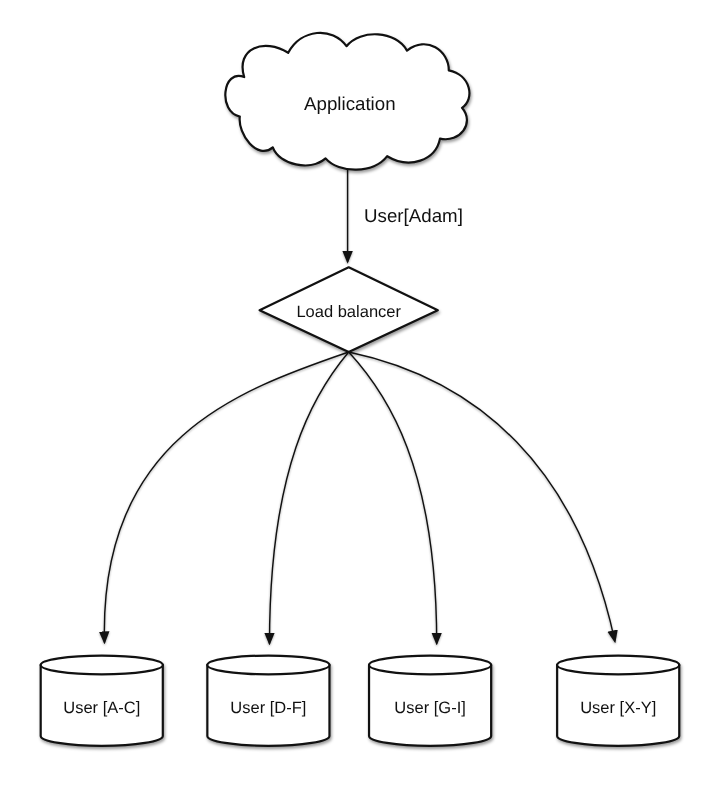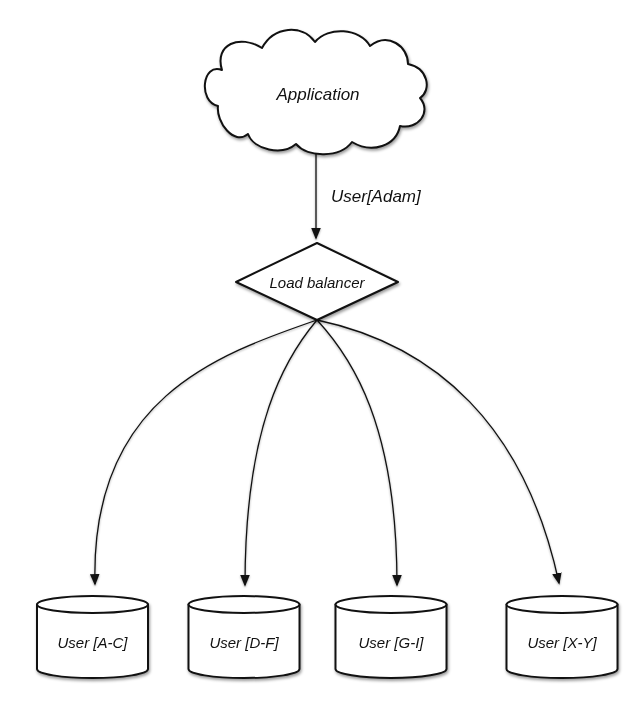--- a/index.html
+++ b/index.html
@@ -12,21 +12,20 @@
   html, body {
     width: 642px; height: 728px;
     background: var(--background);
     font-family: "Liberation Sans", sans-serif;
     overflow: hidden;
   }
   .canvas {
     position: relative;
     width: 642px; height: 728px;
     background: var(--background);
-    font-style: italic;
   }
   svg { display: block; }
   .shape {
     fill: var(--fill);
     stroke: var(--stroke);
     stroke-width: 2;
     stroke-linejoin: round;
   }
   .edge {
     fill: none;

